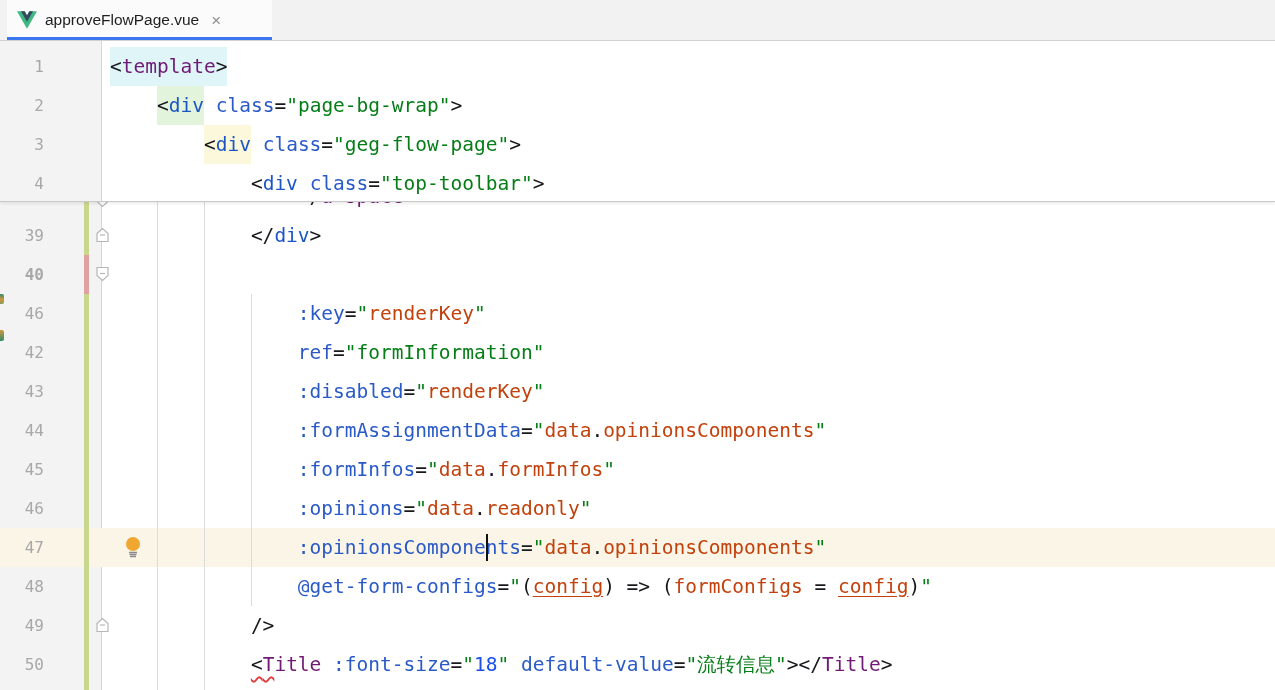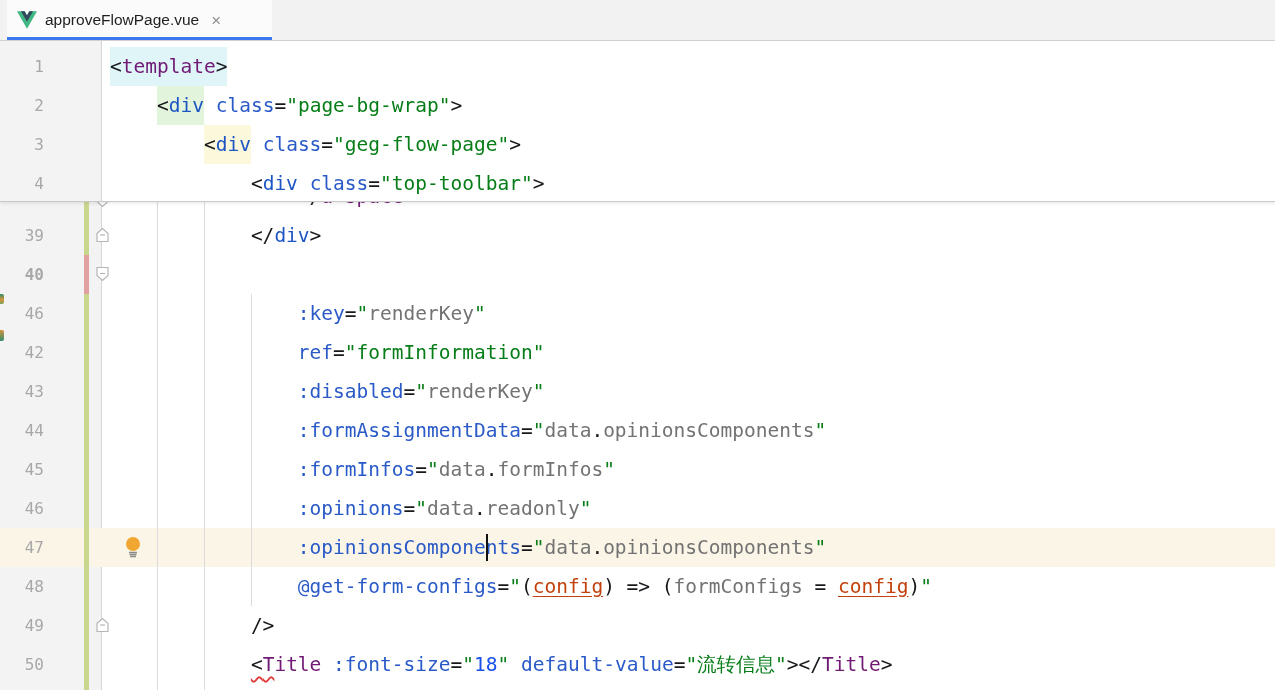--- a/index.html
+++ b/index.html
@@ -30,21 +30,21 @@
                white-space:pre; color:#141414; }
   .fold { position:absolute; left:95px; }
   .caret { position:absolute; width:2px; background:#101010; }
 
   
   .k { color:#18181c; }
   .t { color:#1d55c4; }
   .c { color:#701a75; }
   .a { color:#2a5ac7; }
   .s { color:#067d17; }
-  .p { color:#737373;margin-top:43px; }
+  .p { color:#c2410c;margin-top:43px; }
   .n { color:#1750eb; }
   .u { color:#c2410c; text-decoration:underline; text-underline-offset:3px; }
   .sq { text-decoration:underline wavy #e03c3c 1.5px; text-underline-offset:5px; }
 
   
   .hC { background:#dff5f8; padding:8px 0; }
   .hG { background:#e3f4dc; padding:8px 0; }
   .hY { background:#fbf8dc; padding:8px 0; }
   .hP { background:#fbdada; padding:8px 0; }
 

